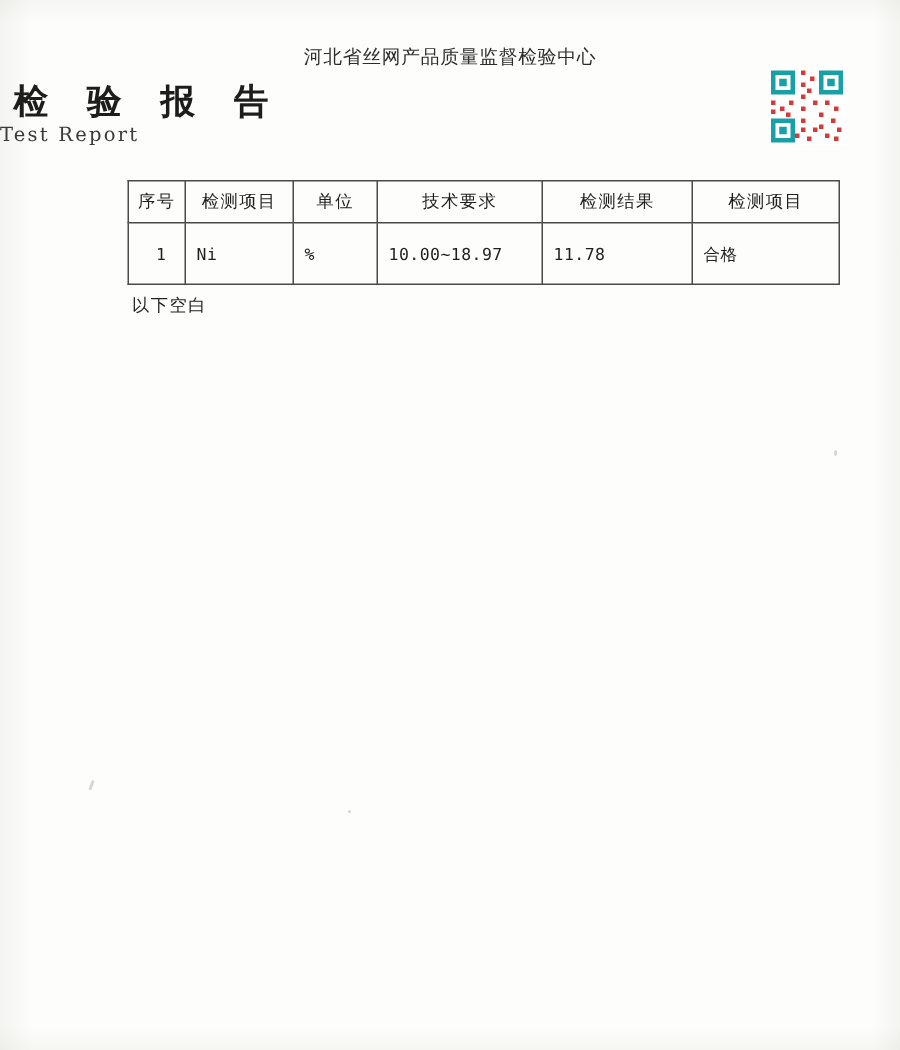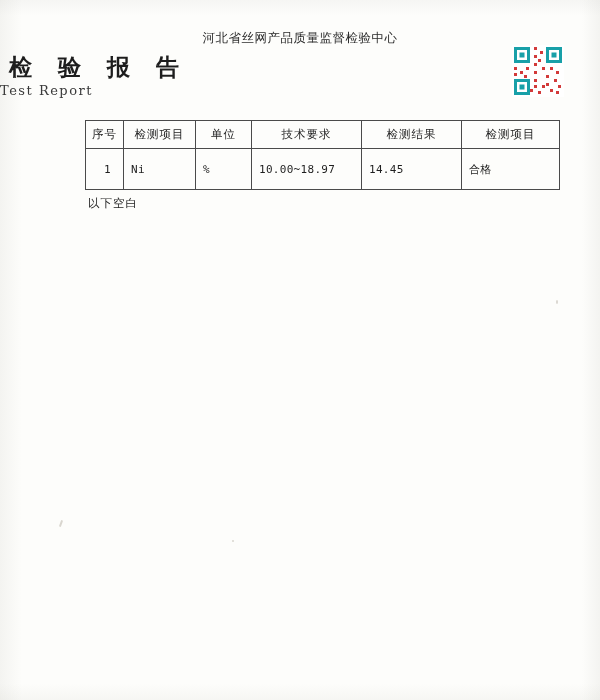--- a/index.html
+++ b/index.html
@@ -228,21 +228,21 @@
         <th>检测结果</th>
         <th>检测项目</th>
       </tr>
     </thead>
     <tbody>
       <tr>
         <td class="c-idx">1</td>
         <td>Ni</td>
         <td>%</td>
         <td>10.00~18.97</td>
-        <td>14.45</td>
+        <td>11.78</td>
         <td>合格</td>
       </tr>
     </tbody>
   </table>
 
   <div class="blank-note">以下空白</div>
 
   <div class="speck" style="left:60px; top:520px; width:2px; height:7px; border-radius:1px; transform:rotate(20deg);"></div>
   <div class="speck" style="left:232px; top:540px; width:2px; height:2px;"></div>
   <div class="speck" style="left:556px; top:300px; width:2px; height:4px;"></div>

